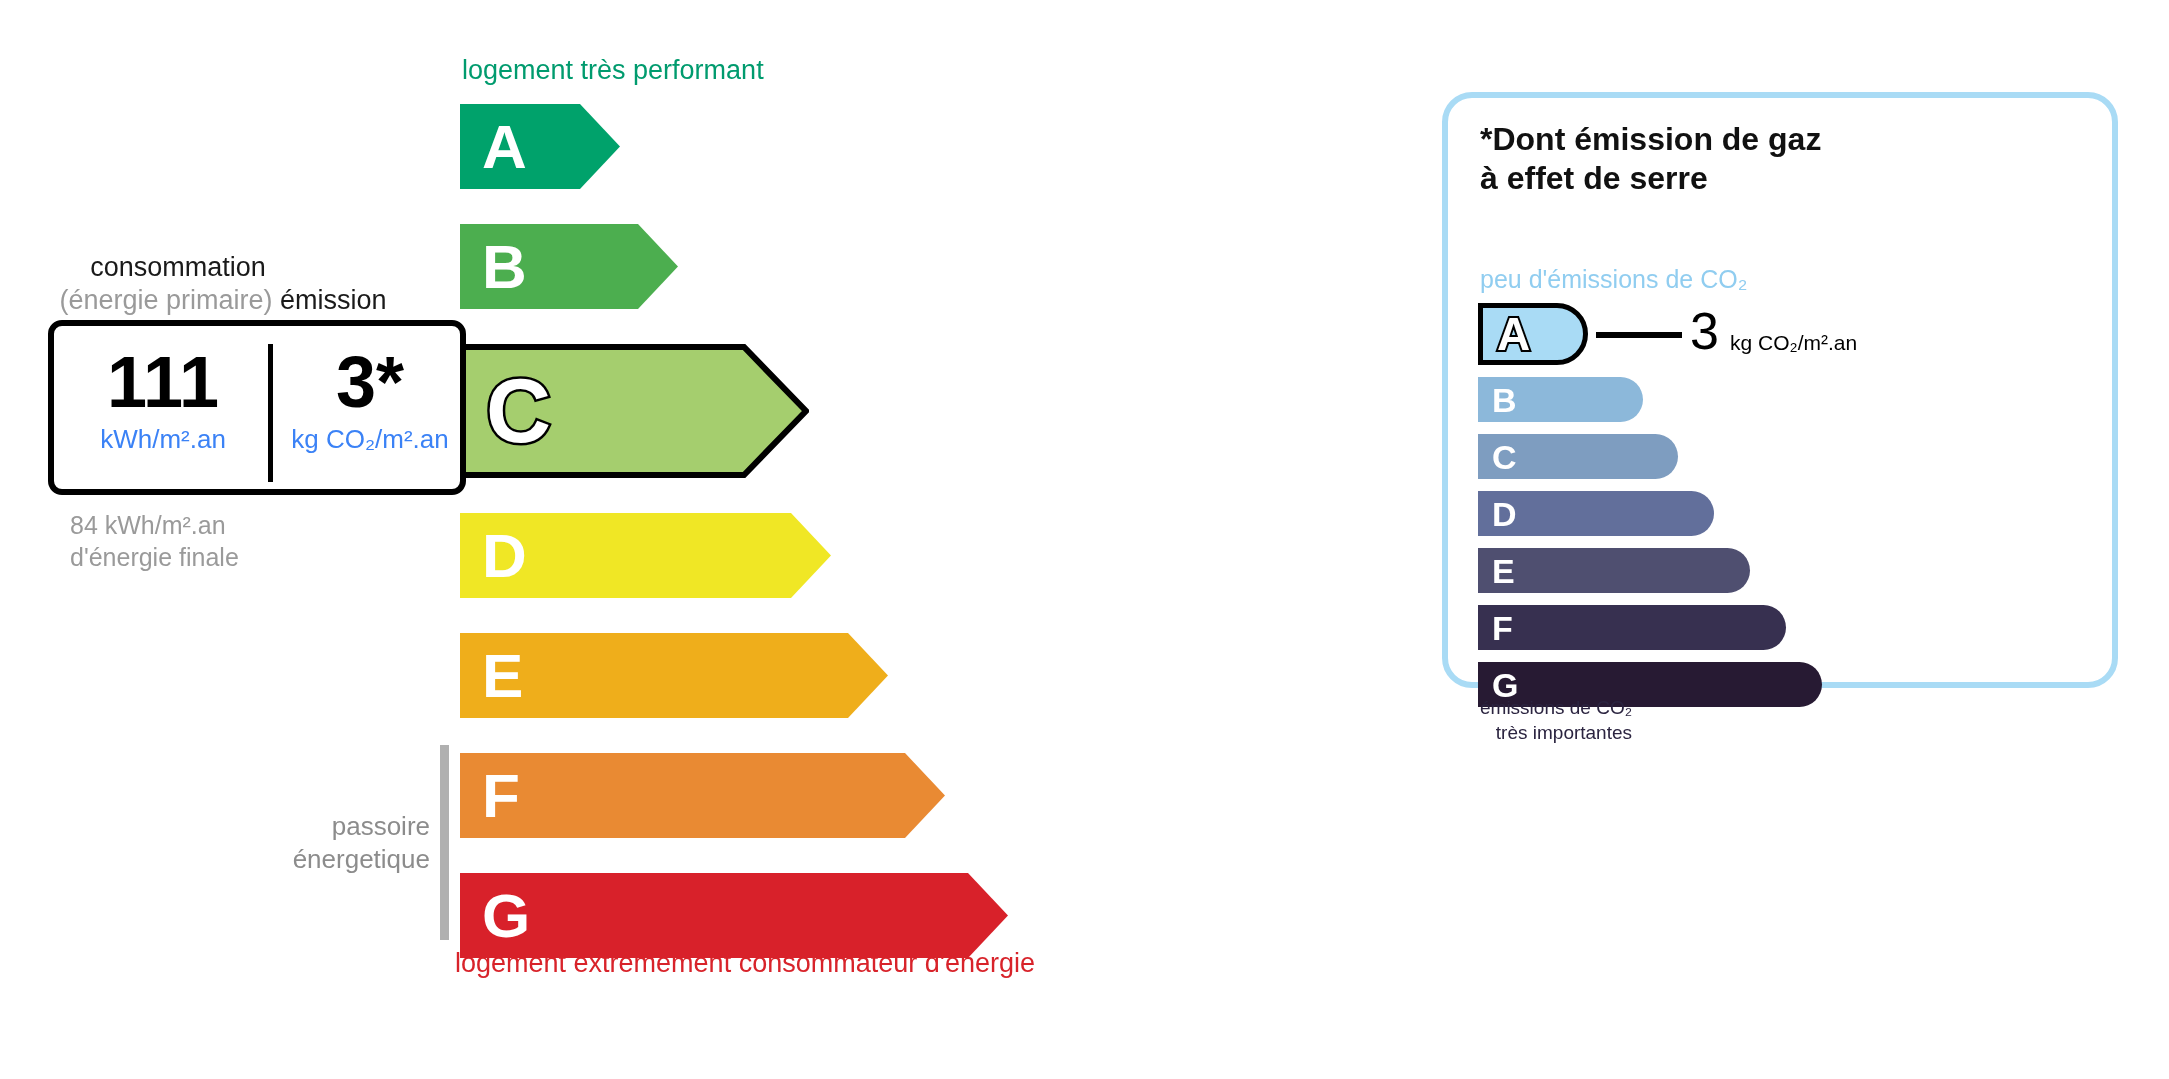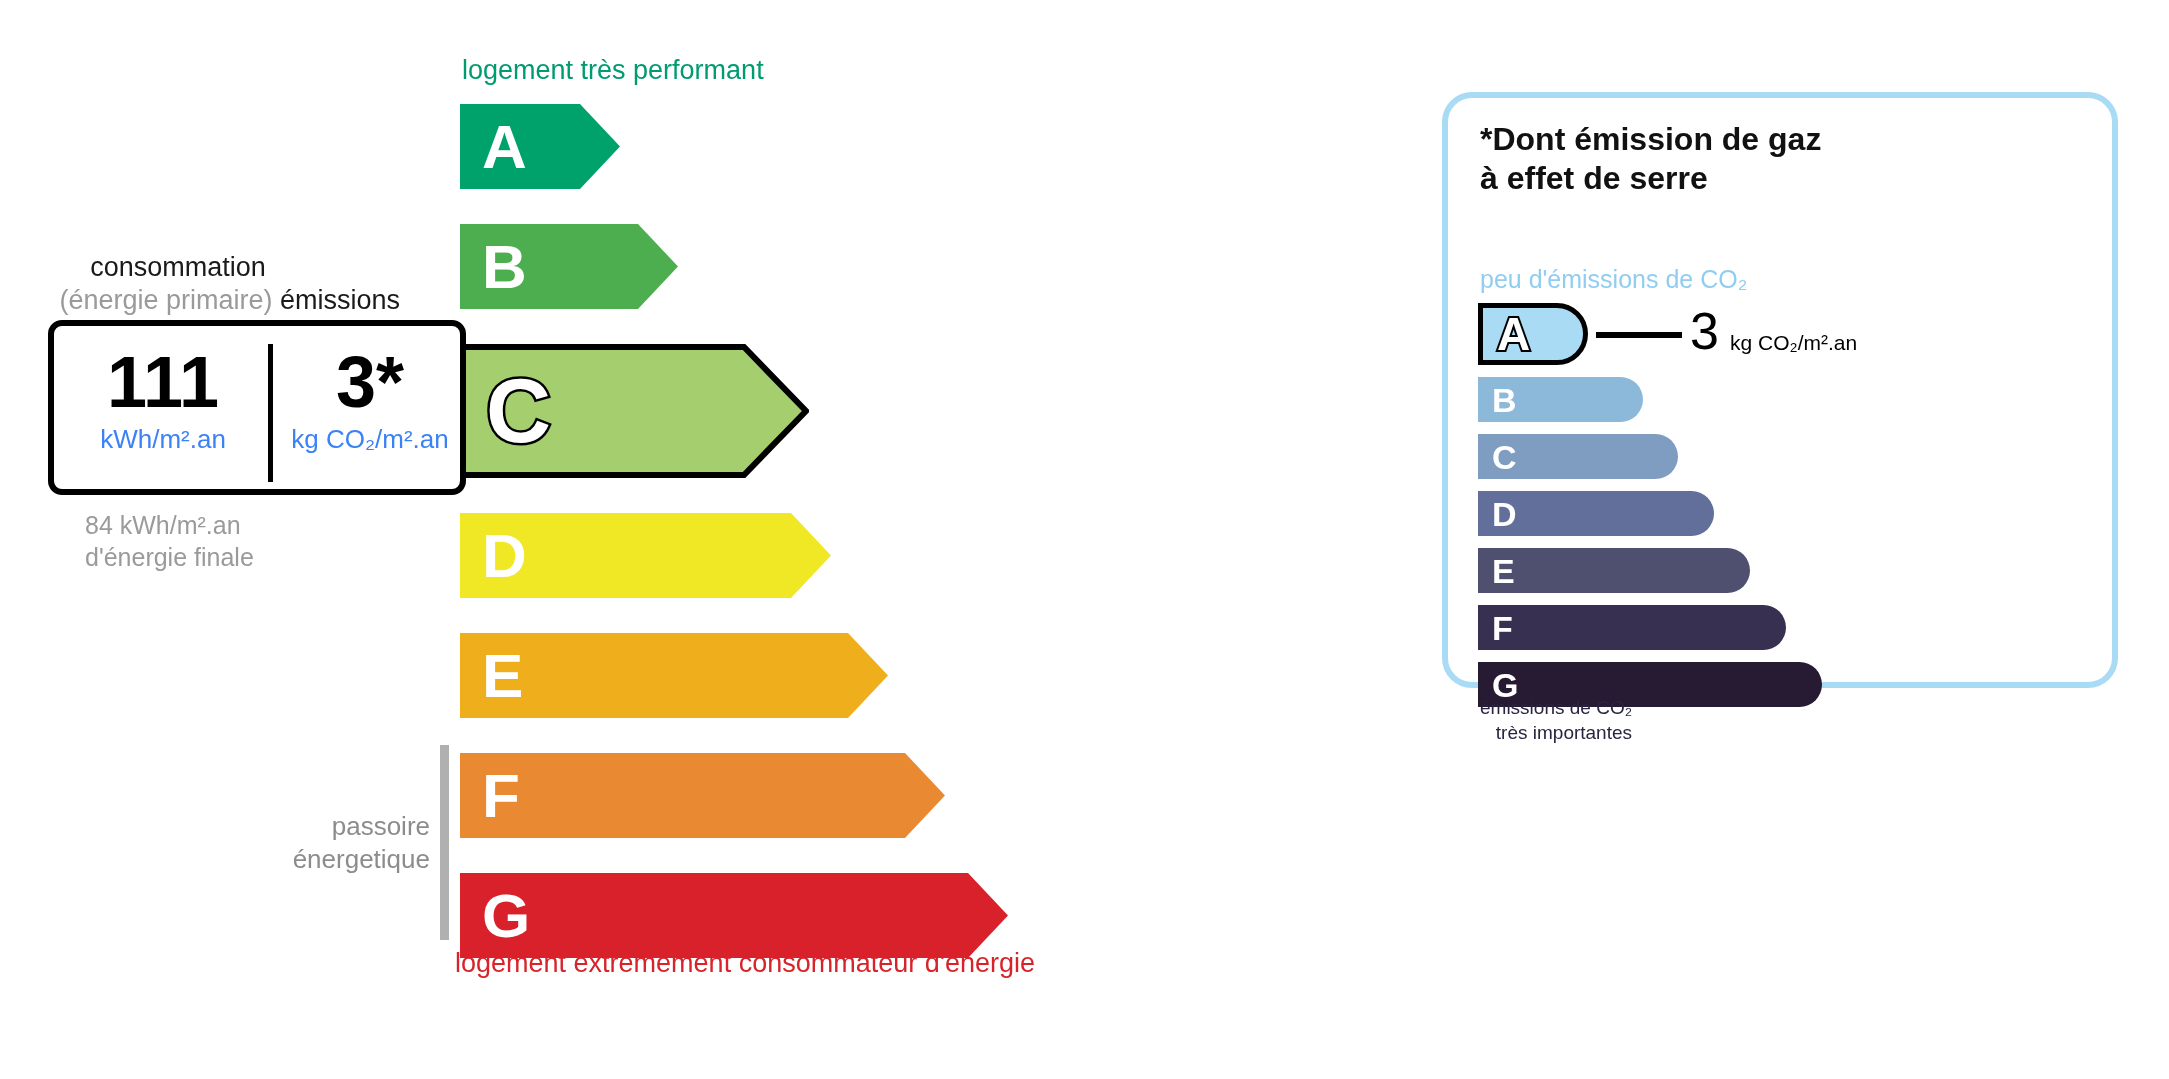--- a/index.html
+++ b/index.html
@@ -146,21 +146,21 @@
     position: absolute;
     left: 280px;
     top: 285px;
     font-size: 27px;
     color: #1a1a1a;
     white-space: nowrap;
   }
   
   .footnote {
     position: absolute;
-    left: 85px;
+    left: 70px;
     top: 510px;
     font-size: 25px;
     color: #9a9a9a;
     line-height: 1.26;
     white-space: nowrap;
   }
 
   
   .passoire-label {
     position: absolute;
@@ -343,21 +343,21 @@
           <polygon points="0,0 508,0 548,42.5 508,85 0,85" fill="#d8212a"></polygon>
         </svg>
         <span class="arrow-letter">G</span>
       </div>
     </div>
 
   <div class="bottom-caption">logement extrêmement consommateur d'énergie</div>
 
   <div class="hdr-conso">consommation</div>
   <div class="hdr-conso-sub">(énergie primaire)</div>
-  <div class="hdr-emissions">émissions</div>
+  <div class="hdr-emissions">émission</div>
 
   <div id="value-box">
     <div class="divider"></div>
     <div class="val-cell left">
       <div class="val-number">111</div>
       <div class="val-unit">kWh/m².an</div>
     </div>
     <div class="val-cell right">
       <div class="val-number">3*</div>
       <div class="val-unit">kg CO₂/m².an</div>

